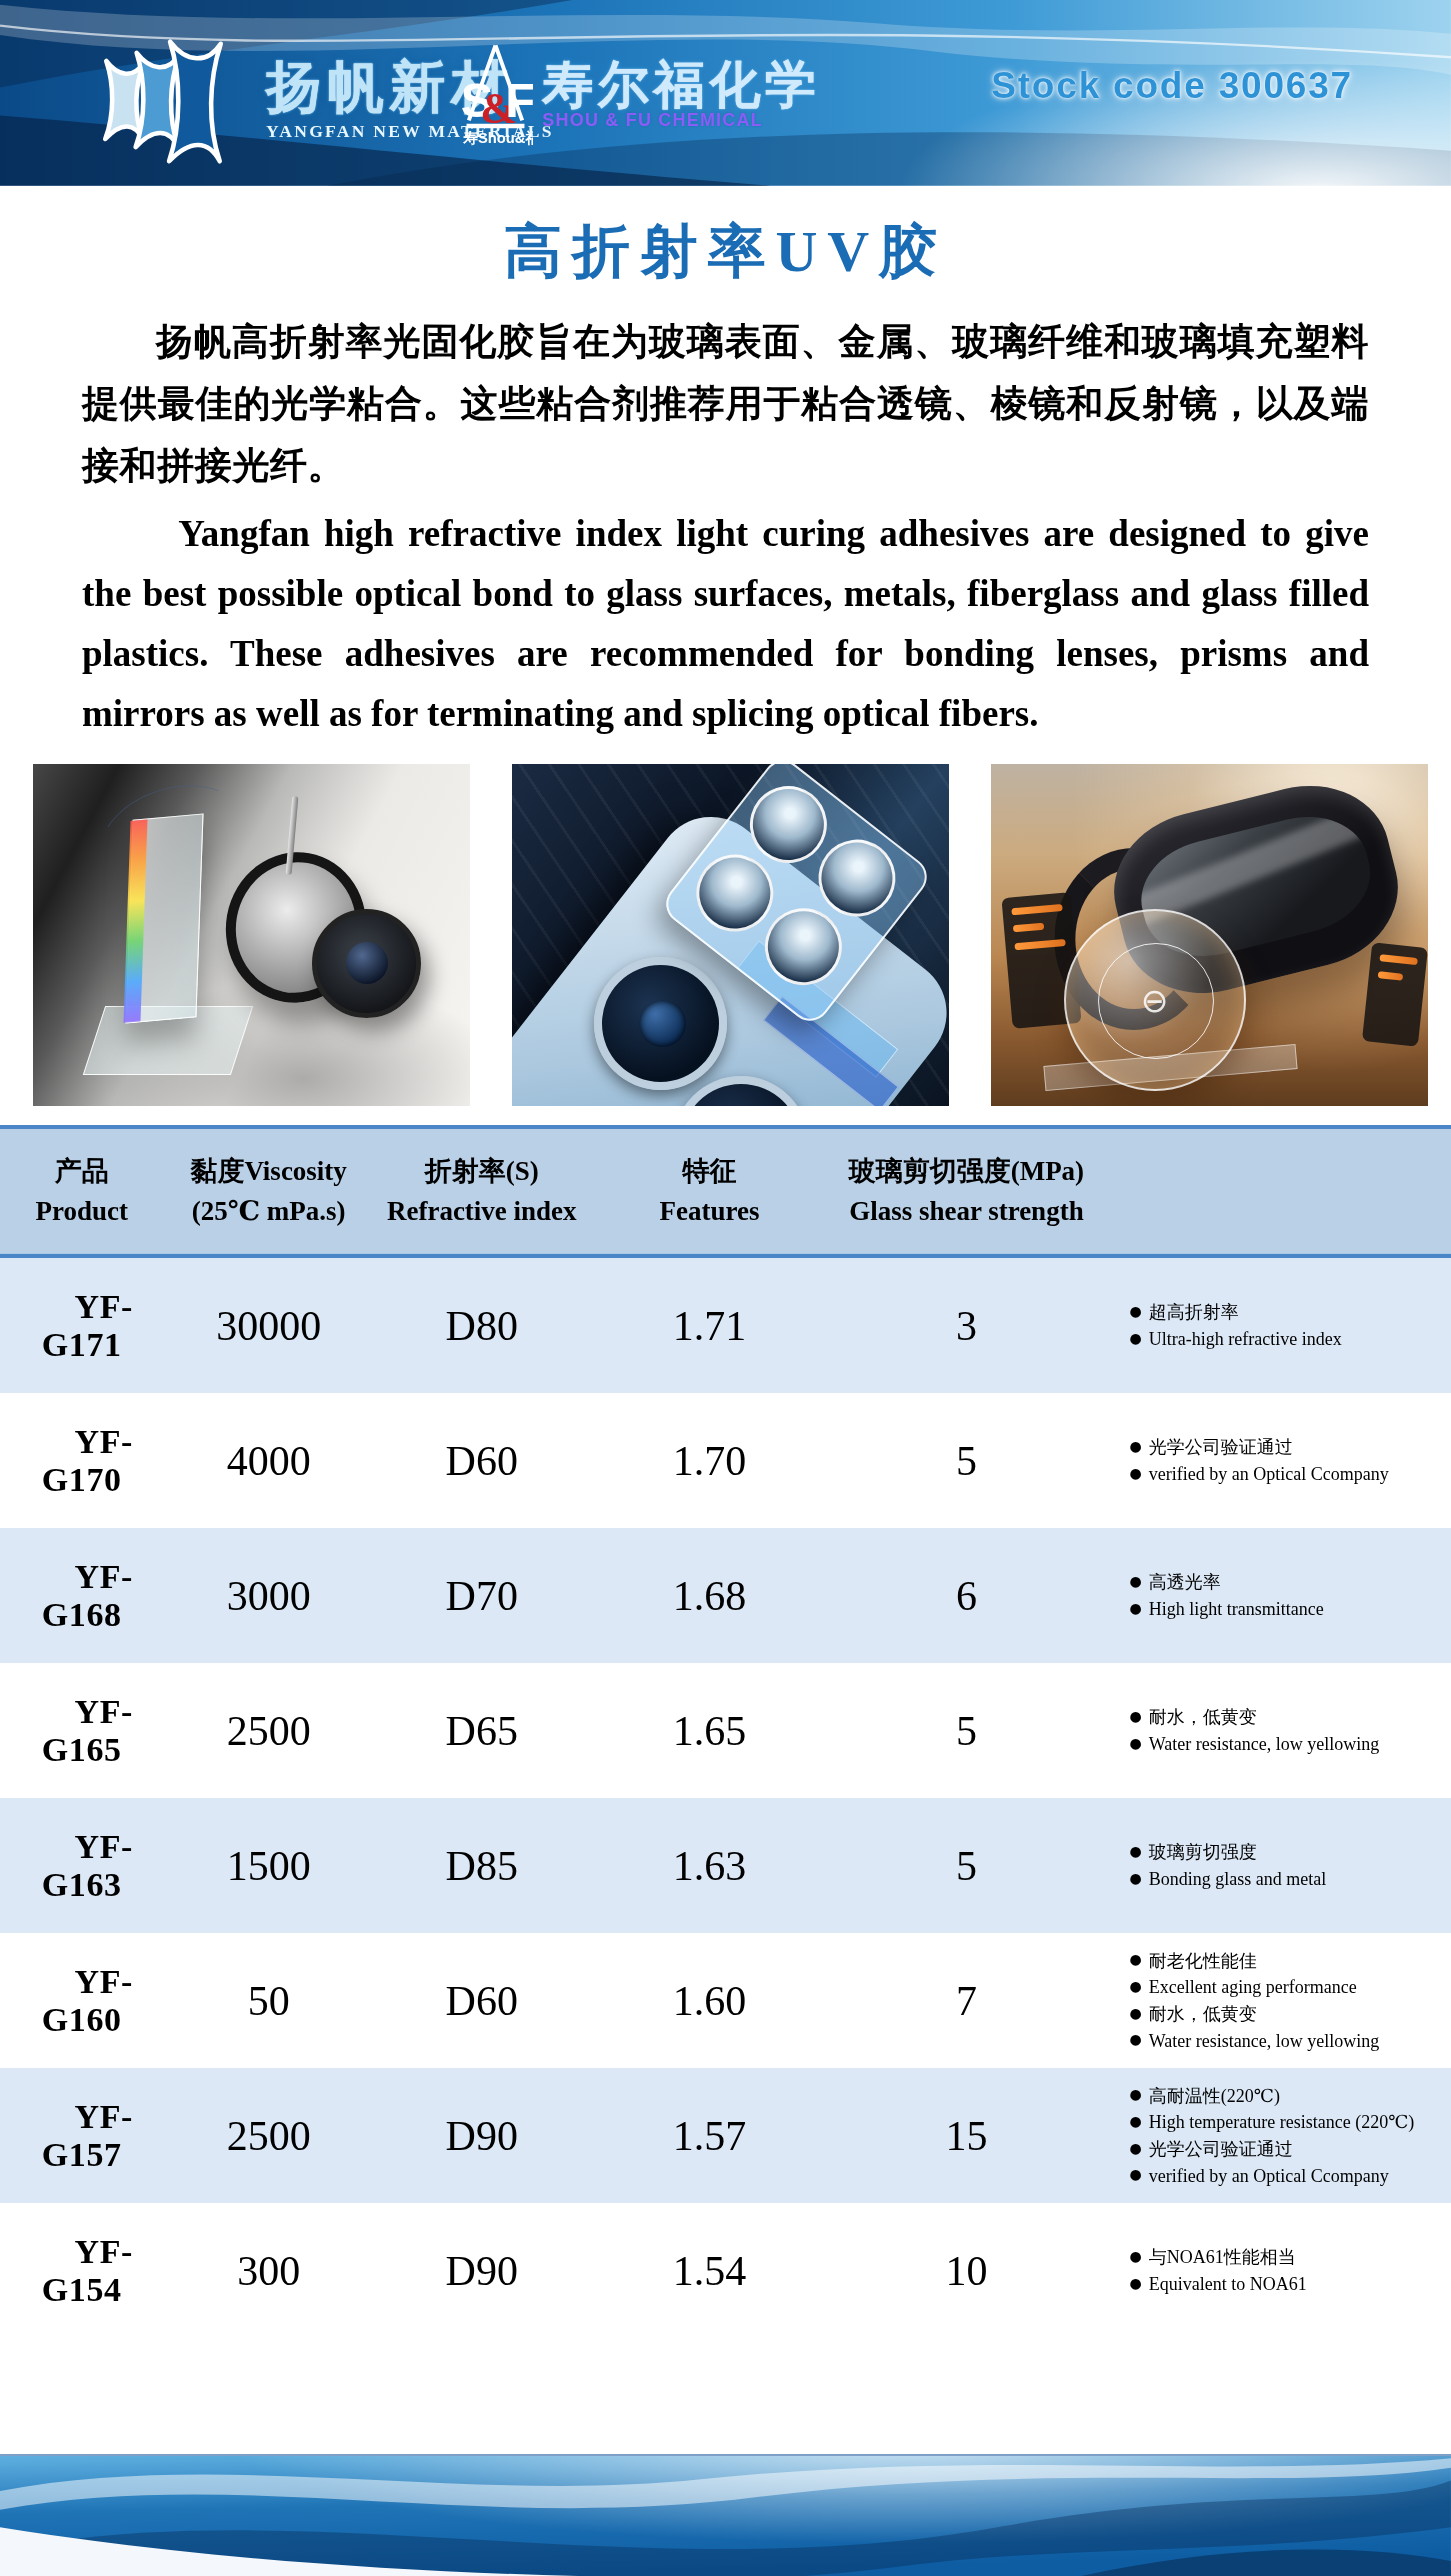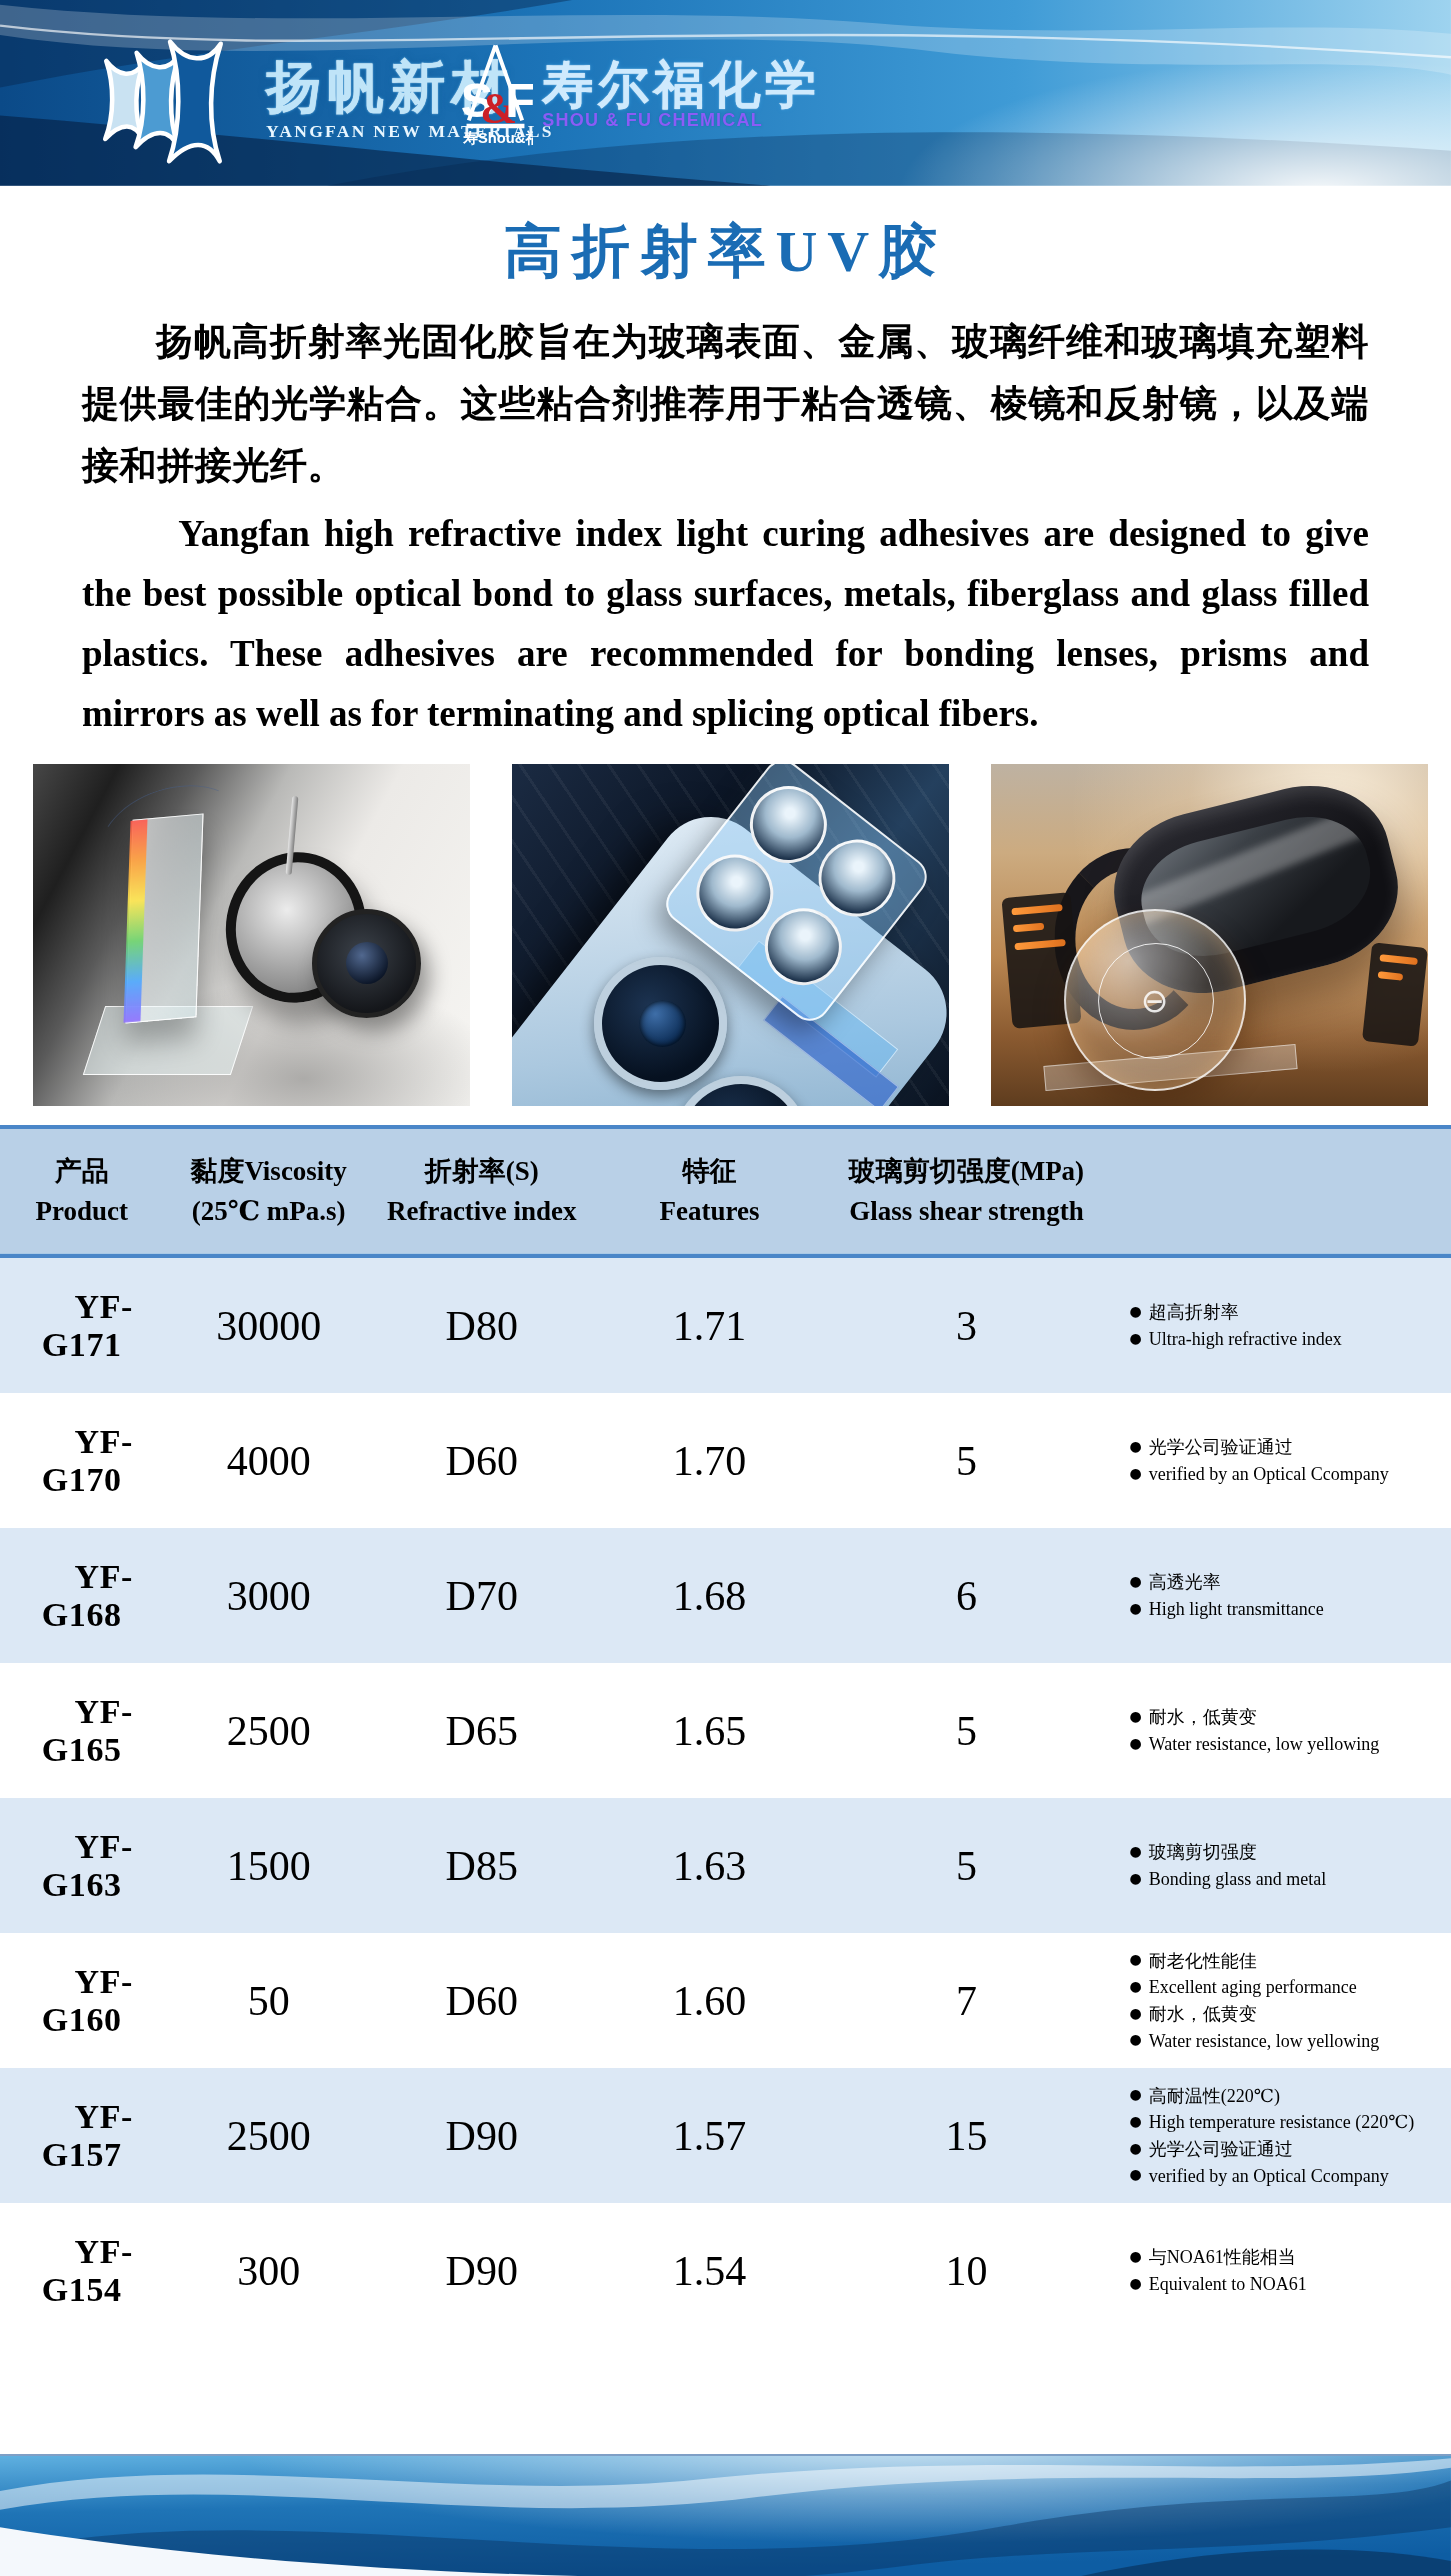--- a/index.html
+++ b/index.html
@@ -194,20 +194,21 @@
         <text x="38" y="142" font-family="Liberation Serif, serif" font-weight="bold" font-size="78" fill="#cc2027">&amp;</text>
         <text x="82" y="132" font-family="Liberation Sans, sans-serif" font-weight="bold" font-size="86" fill="#ffffff">F</text>
         <text x="8" y="178" font-family="Liberation Sans, sans-serif" font-weight="bold" font-size="26" fill="#ffffff">寿Shou&amp;福</text>
       </svg>
       <div class="logo2-text">
         <div class="zh">寿尔福化学</div>
         <div class="en">SHOU &amp; FU CHEMICAL</div>
       </div>
     </div>
 
+    <div class="stock-code">Stock code 300637</div>
   </div>
 
   <div class="main">
     <h1 class="title-zh">高折射率UV胶</h1>
 
     <p class="intro-zh">扬帆高折射率光固化胶旨在为玻璃表面、金属、玻璃纤维和玻璃填充塑料提供最佳的光学粘合。这些粘合剂推荐用于粘合透镜、棱镜和反射镜，以及端接和拼接光纤。</p>
     <p class="intro-en">Yangfan high refractive index light curing adhesives are designed to give the best possible optical bond to glass surfaces, metals, fiberglass and glass filled plastics. These adhesives are recommended for bonding lenses, prisms and mirrors as well as for terminating and splicing optical fibers.</p>
 
     <div class="photos">
       <div class="photo photo-prism">

